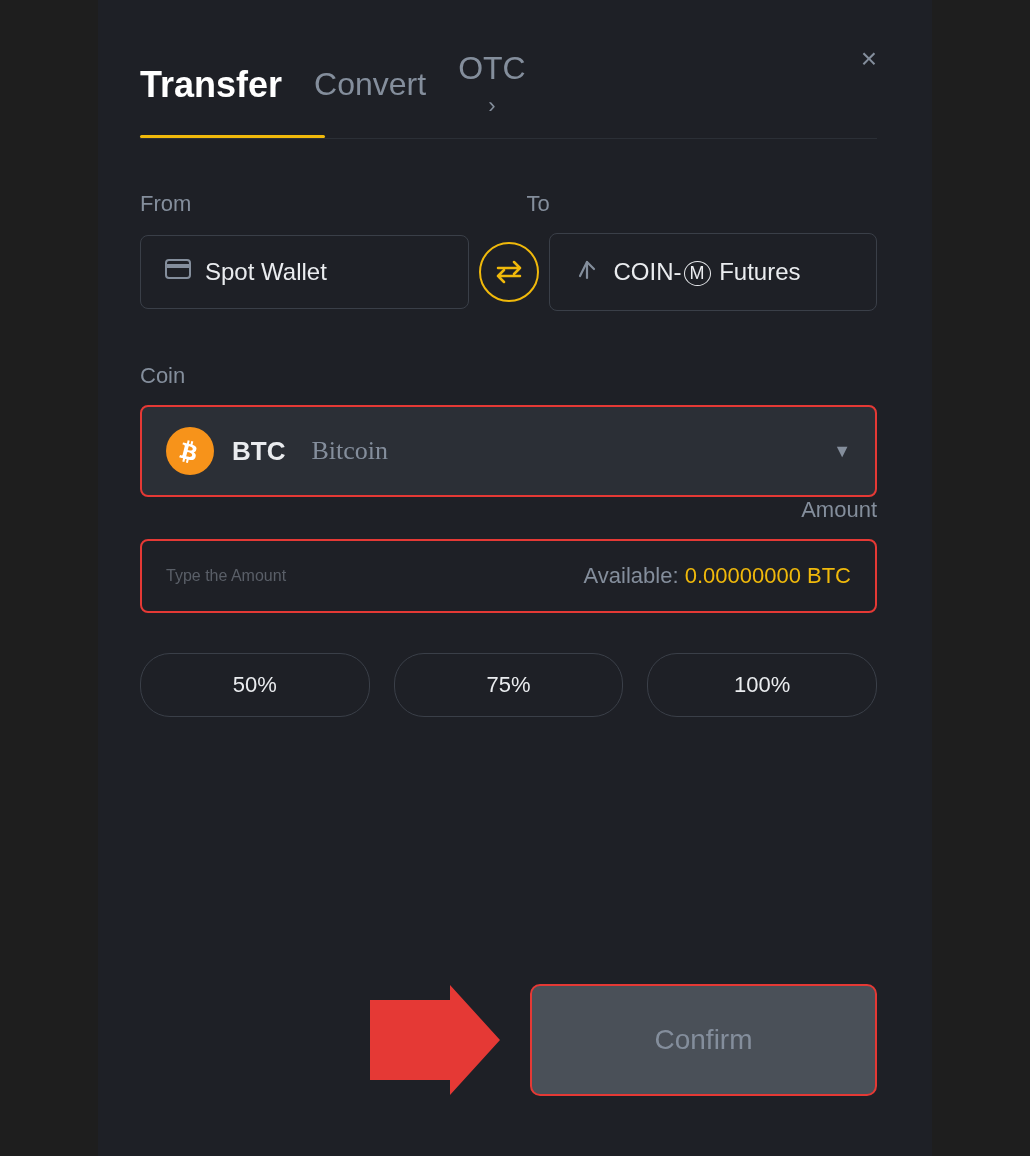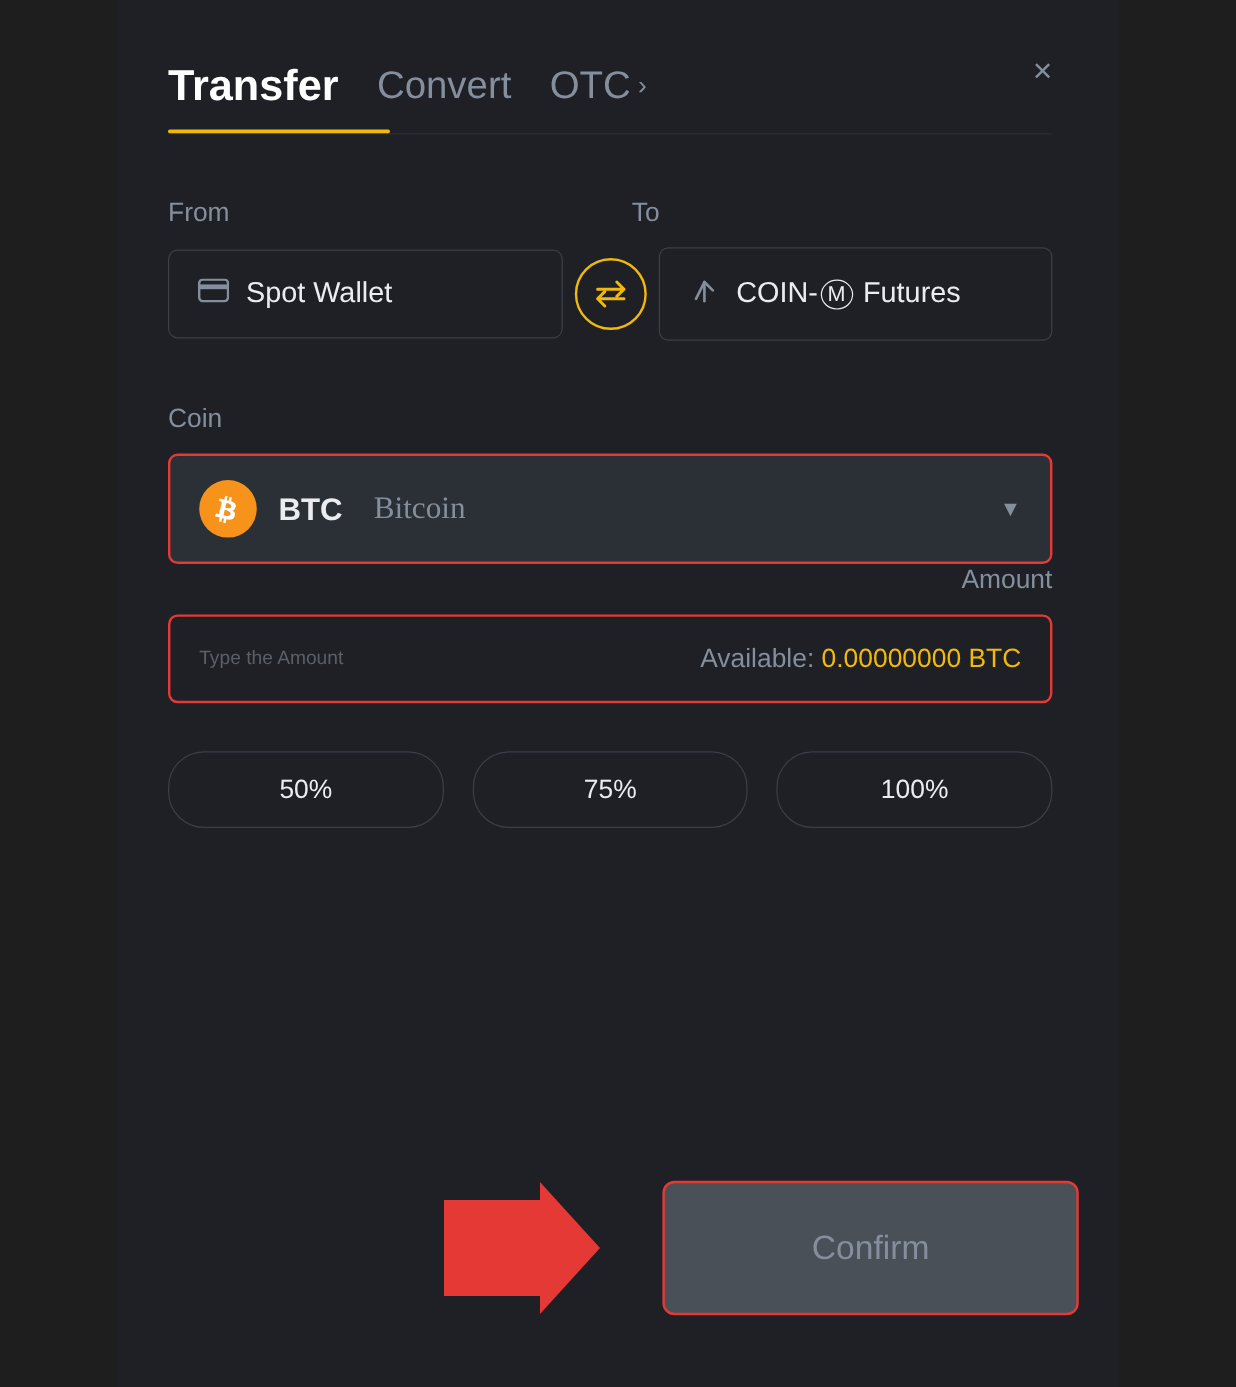--- a/index.html
+++ b/index.html
@@ -57,20 +57,21 @@
     }
 
     .tab-otc {
       font-size: 32px;
       font-weight: 400;
       color: #848e9c;
       cursor: pointer;
       display: flex;
       align-items: center;
       gap: 6px;
+      flex-direction: column;
     }
 
     .tab-chevron {
       font-size: 22px;
       color: #848e9c;
     }
 
     
     .tab-underline-container {
       margin-top: 16px;
@@ -314,21 +315,20 @@
       width: 100%;
       padding: 38px 0;
       border-radius: 10px;
       border: 2.5px solid #e53935;
       background: #4a5058;
       color: #848e9c;
       font-size: 28px;
       font-weight: 500;
       cursor: pointer;
       text-align: center;
-      margin-left: 22px;
     }
   </style>
 </head>
 <body>
 
 <div class="modal">
 
   <div class="header">
     <span class="tab-transfer">Transfer</span>
     <span class="tab-convert">Convert</span>

